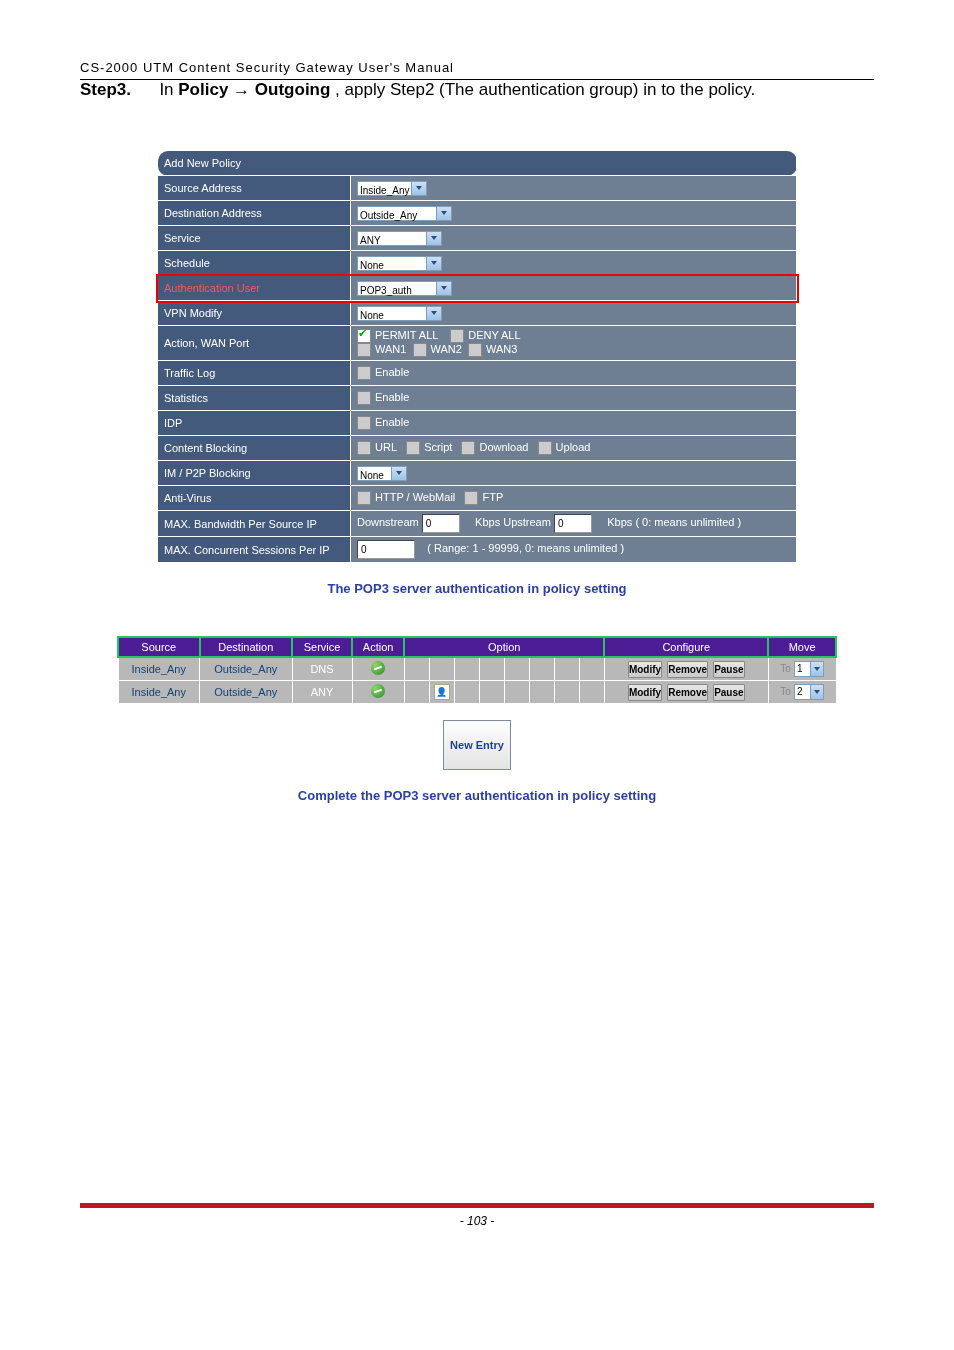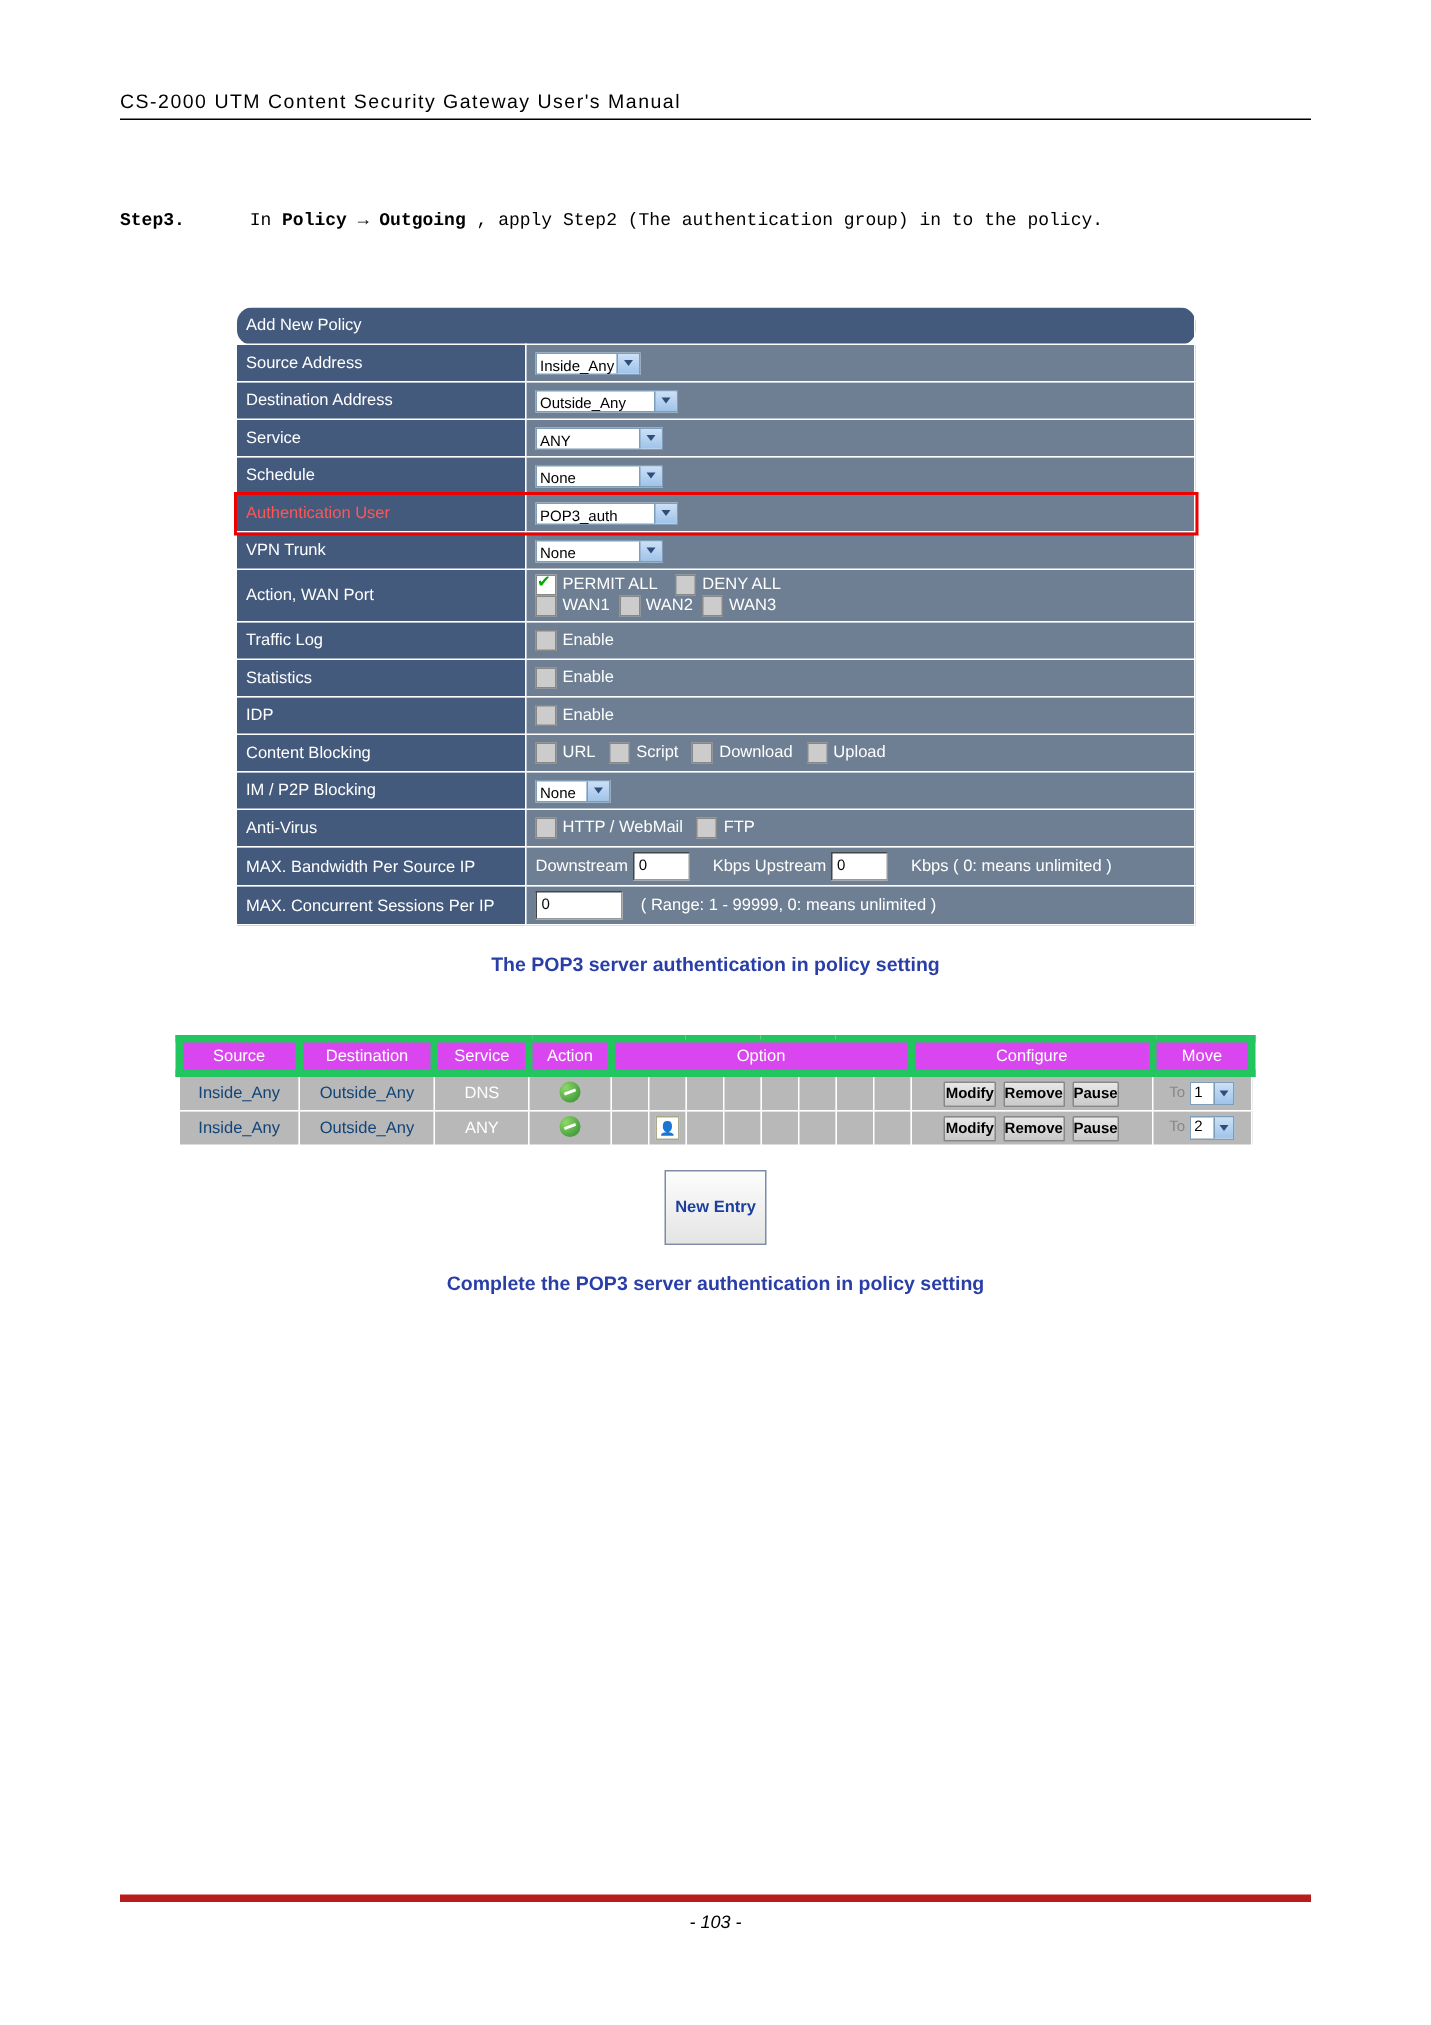--- a/index.html
+++ b/index.html
@@ -15,23 +15,21 @@
     padding: 60px 80px 40px 80px;
   }
   .header-line {
     border-bottom: 1px solid #000;
     text-align: left;
     padding-bottom: 4px;
     letter-spacing: 1px;
     font-size: 13px;
   }
   .step-line {
-    margin-top: 60px;
-    font-size: 12px;
-    font-family: Liberation Mono, monospace;
+    font-size: 17px;
   }
   .step-line b { font-weight: bold; }
   .arrow { font-weight: bold; }
   .policy-table {
     width: 640px;
     margin: 50px auto 0 auto;
     border-collapse: collapse;
     font-size: 11px;
   }
   .policy-table td {
@@ -124,23 +122,23 @@
     font-size: 13px;
     margin-top: 18px;
   }
   .list-table {
     width: 720px;
     margin: 40px auto 0 auto;
     border-collapse: collapse;
     font-size: 11px;
   }
   .list-table th {
-    background: #d946ef;
+    background: #4c1d95;
     color: #fff;
-    border: 5px solid #22c55e;
+    border: 2px solid #22c55e;
     padding: 3px 4px;
     font-weight: normal;
   }
   .list-table td {
     background: #b8b8b8;
     border: 1px solid #fff;
     color: #114477;
     padding: 2px 4px;
     text-align: center;
     height: 18px;
@@ -250,21 +248,21 @@
         <span class="fake-select" style="min-width:85px"><span>None</span><span class="dd"></span></span>
       </td>
     </tr>
     <tr class="pt-highlight">
       <td class="pt-label" style="color:#f55">Authentication User</td>
       <td class="pt-val">
         <span class="fake-select" style="min-width:95px"><span>POP3_auth</span><span class="dd"></span></span>
       </td>
     </tr>
     <tr>
-      <td class="pt-label">VPN Trunk</td>
+      <td class="pt-label">VPN Modify</td>
       <td class="pt-val">
         <span class="fake-select" style="min-width:85px"><span>None</span><span class="dd"></span></span>
       </td>
     </tr>
     <tr>
       <td class="pt-label">Action, WAN Port</td>
       <td class="pt-val">
         <span class="chk checked"></span><span>PERMIT ALL</span>
         &nbsp;&nbsp;
         <span class="chk"></span><span>DENY ALL</span>

